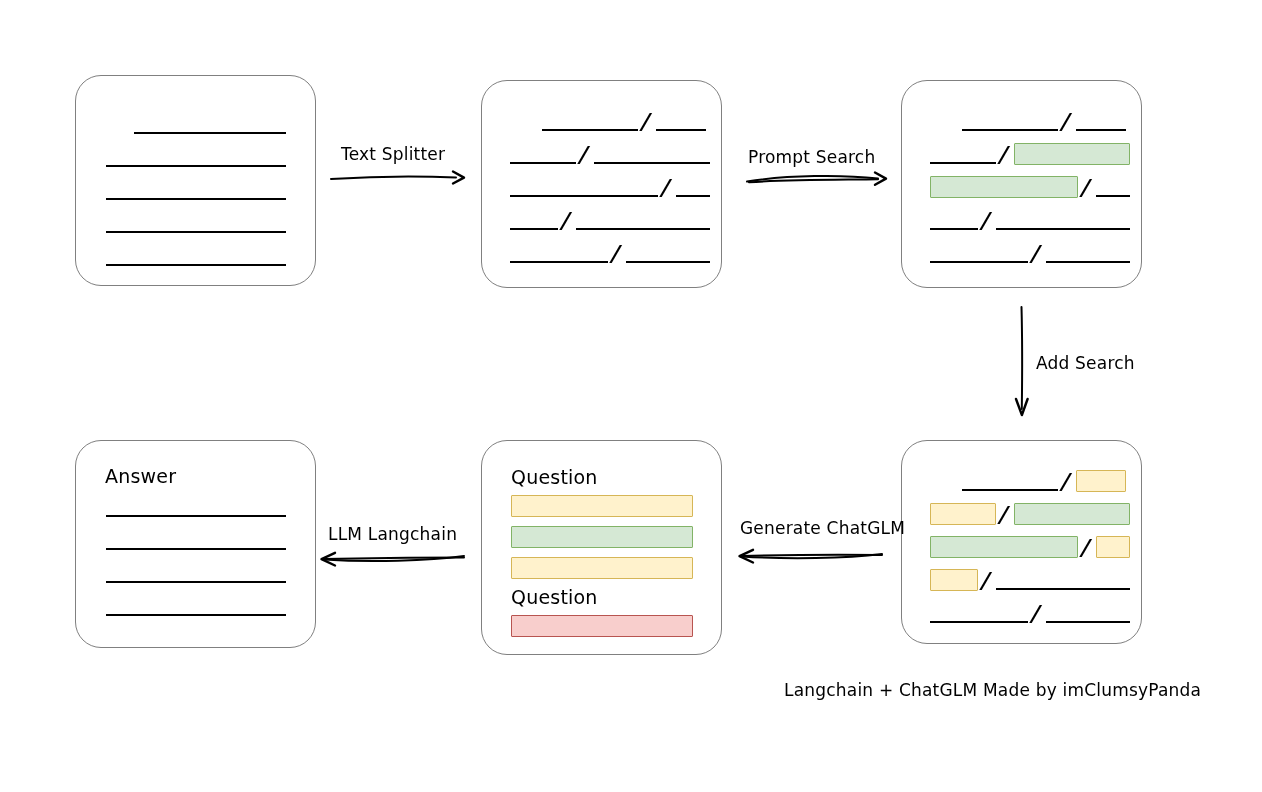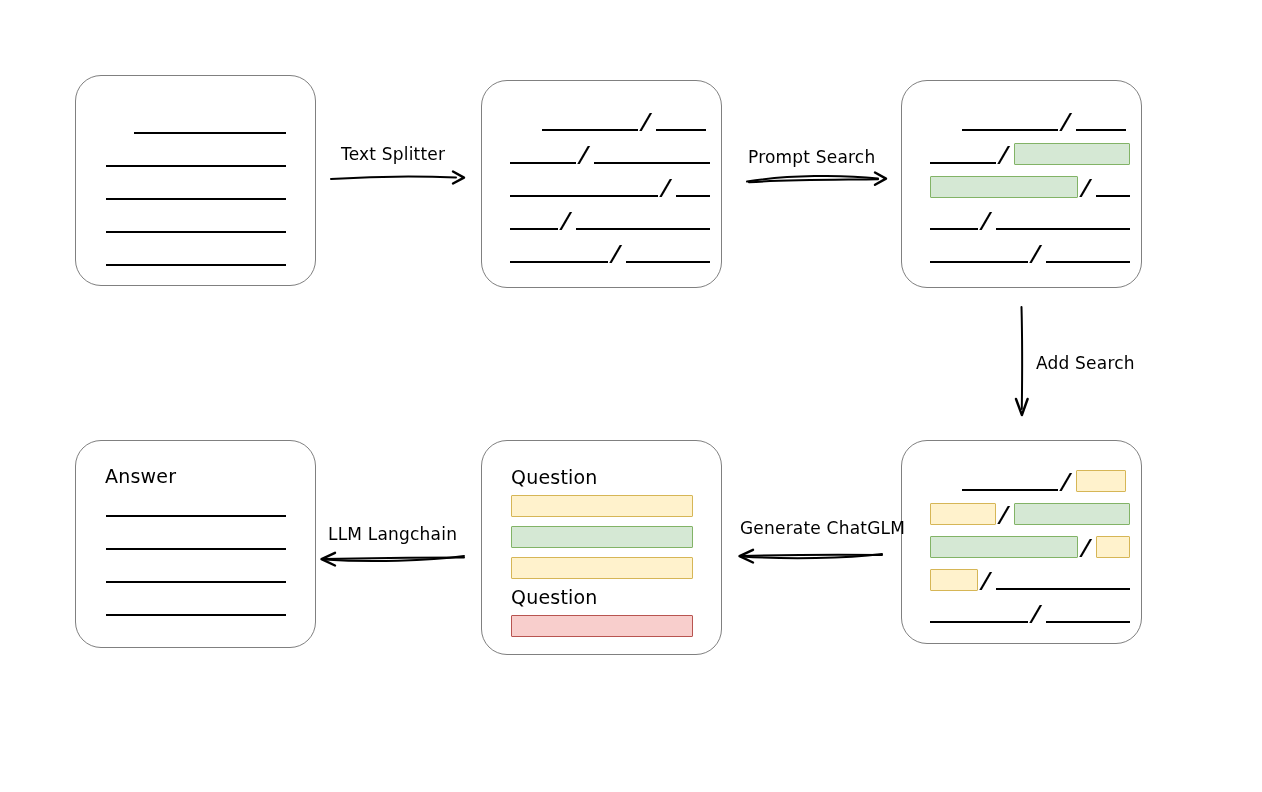--- a/index.html
+++ b/index.html
@@ -217,14 +217,15 @@
   <div class="box" id="box-answer" style="left:75px; top:440px; width:241px; height:208px;">
     <div class="box-label" style="left:29px; top:24px;">Answer</div>
     <div class="content" id="content-answer">
         <div class="doc-line" style="left: 30px; top: 74px; width: 180px;"></div>
         <div class="doc-line" style="left: 30px; top: 107px; width: 180px;"></div>
         <div class="doc-line" style="left: 30px; top: 140px; width: 180px;"></div>
         <div class="doc-line" style="left: 30px; top: 173px; width: 180px;"></div>
       </div>
   </div>
 
+  <div class="footer-label" style="left:784px; top:680px;">Langchain + ChatGLM Made by imClumsyPanda</div>
 
 </div>
 
 </body></html>

